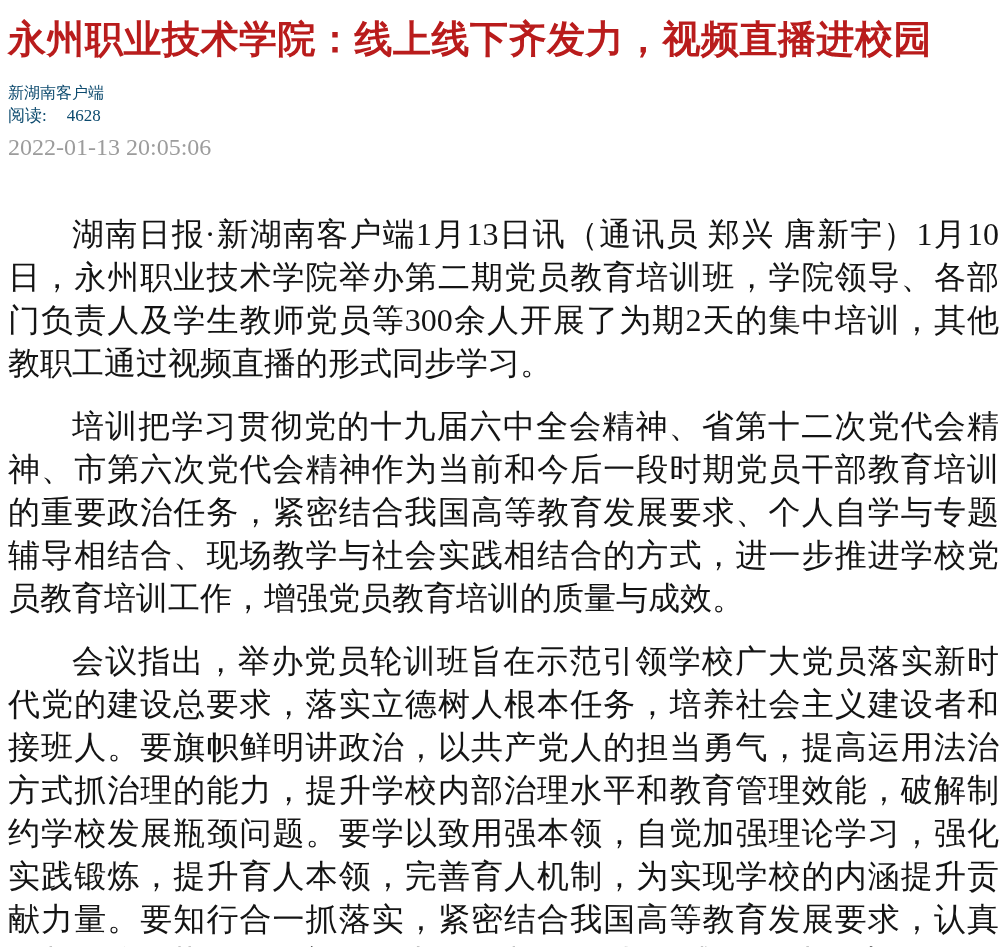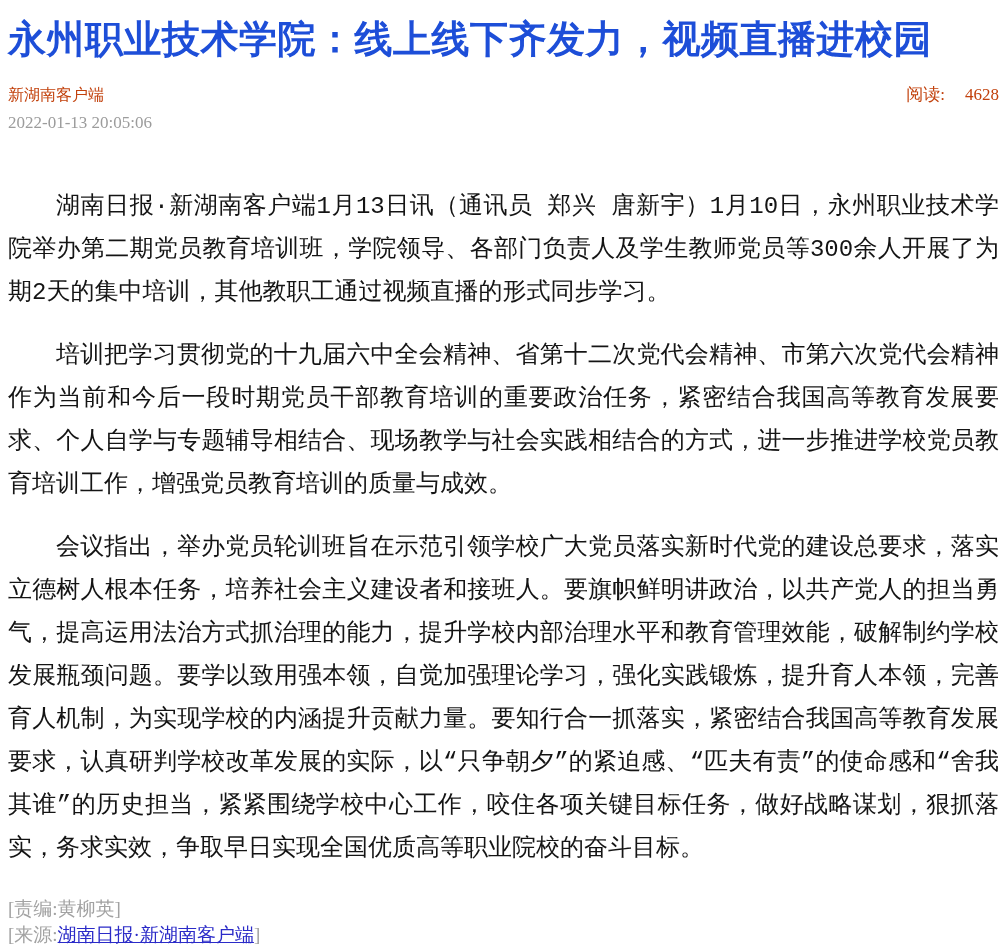--- a/index.html
+++ b/index.html
@@ -13,47 +13,48 @@
     width: 1007px;
     min-height: 947px;
     padding: 12px 8px 16px 8px;
     background: #ffffff;
   }
   .article-title {
     font-family: "Liberation Sans", "DejaVu Sans", sans-serif;
     font-weight: 900;
     font-size: 38px;
     line-height: 1.22;
-    color: #1d4ed8;
+    color: #b91c1c;
     margin: 4px 0 0 0;
     letter-spacing: 0.5px;
   }
   .meta-row {
     display: flex;
     justify-content: space-between;
     align-items: baseline;
     margin-top: 21px;
     font-family: "Liberation Serif", "DejaVu Serif", serif;
     font-size: 17px;
-    color: #c2410c;
+    color: #0c4a6e;
+    flex-direction: column;
   }
   .meta-source { font-size: 16px; }
   .read-counter .read-count-value { margin-left: 20px; }
   .publish-date {
     margin-top: 7px;
     font-family: "Liberation Serif", "DejaVu Serif", serif;
-    font-size: 17px;
+    font-size: 24px;
     color: #9c9c9c;
   }
   .article-body {
     margin-top: 52px;
   }
   .article-body p {
-    font-family: Liberation Mono, monospace;
-    font-size: 24px;
+    font-family: Liberation Serif, serif;
+    font-size: 32px;
     line-height: 43px;
     color: #141414;
     text-indent: 2em;
     text-align: justify;
     margin: 0 0 20px 0;
   }
   .article-footer {
     margin-top: 26px;
     font-family: "Liberation Serif", "DejaVu Serif", serif;
     font-size: 19px;

